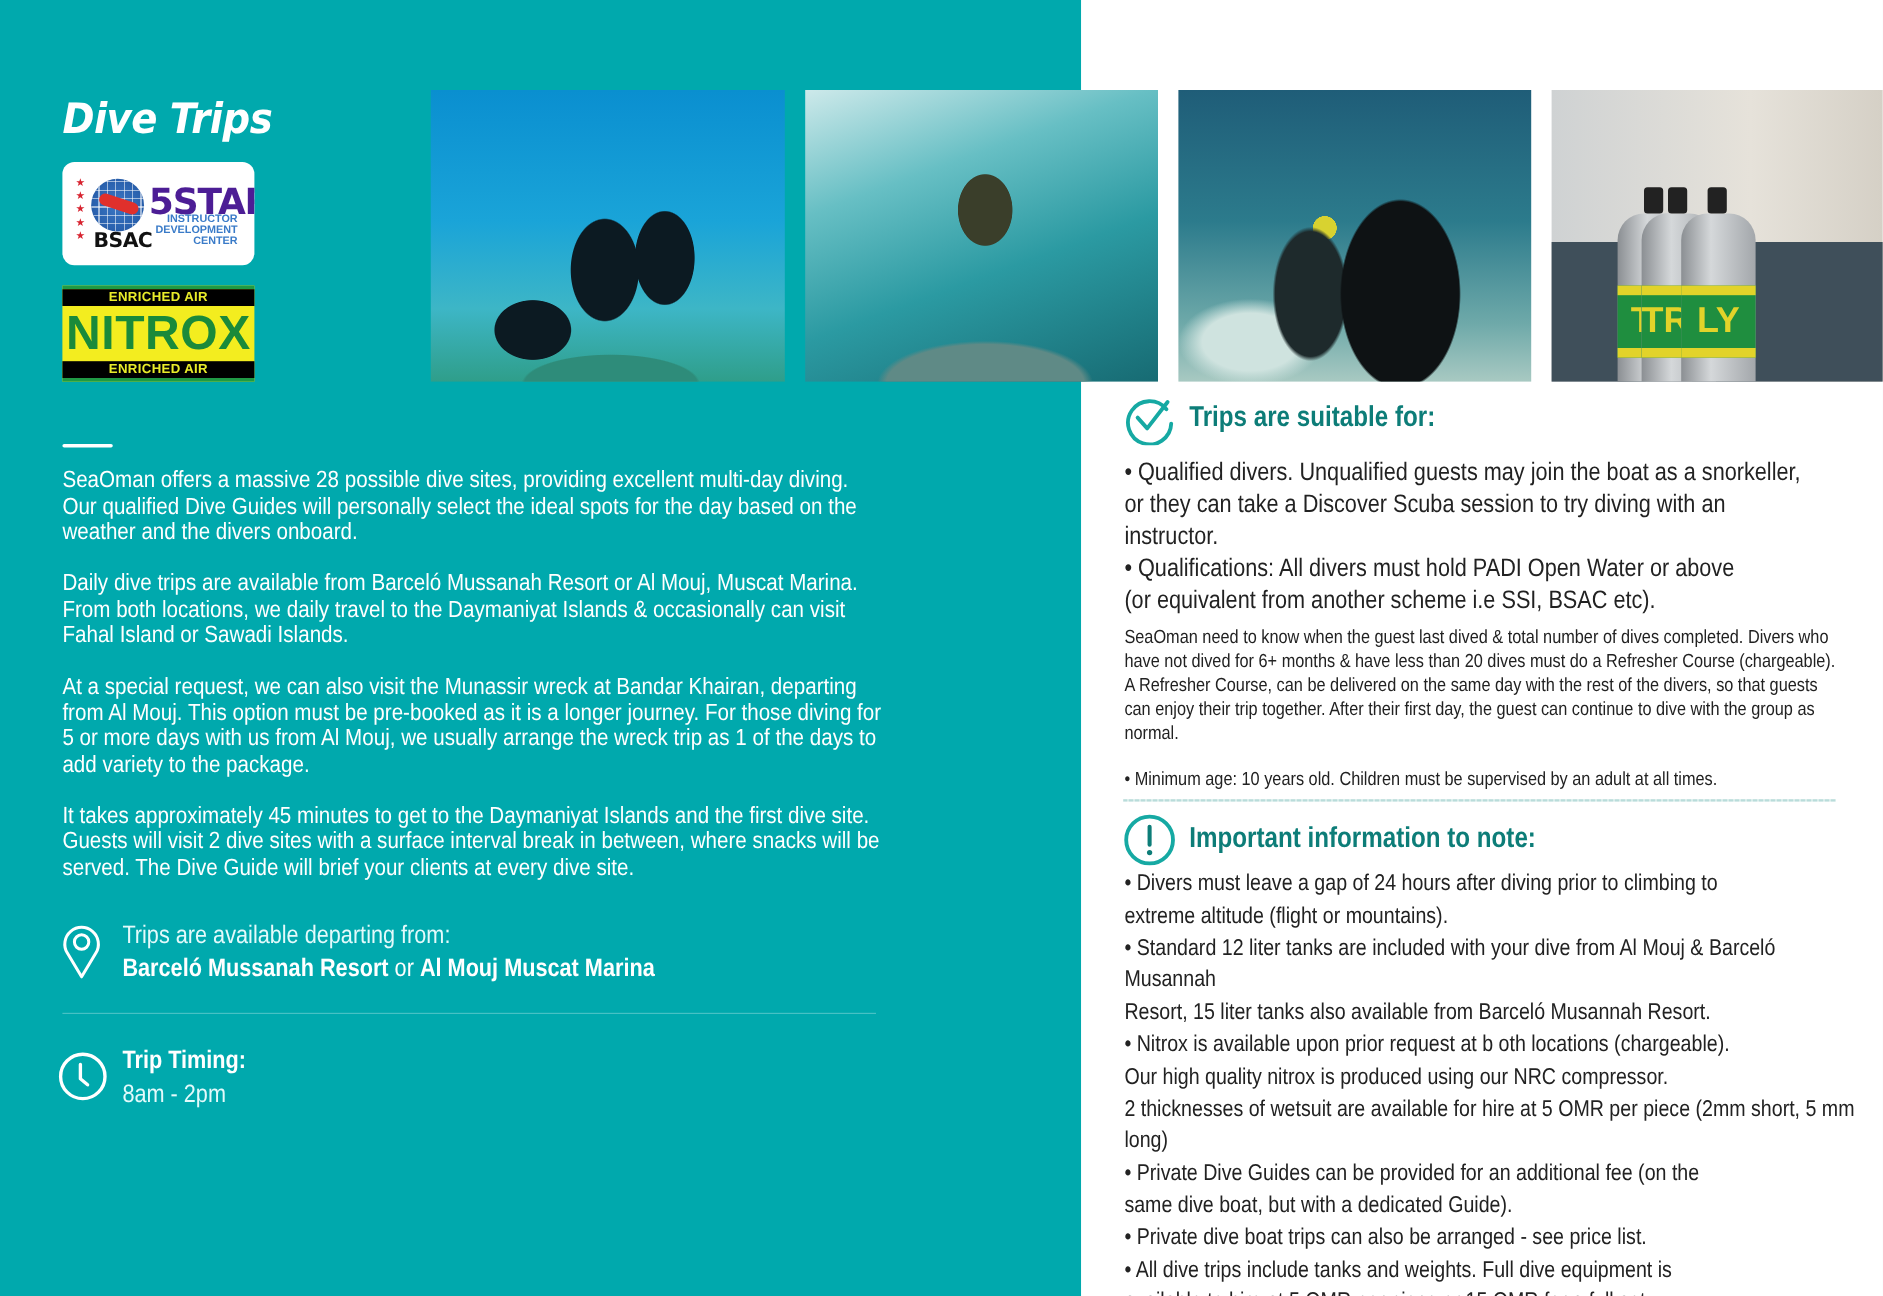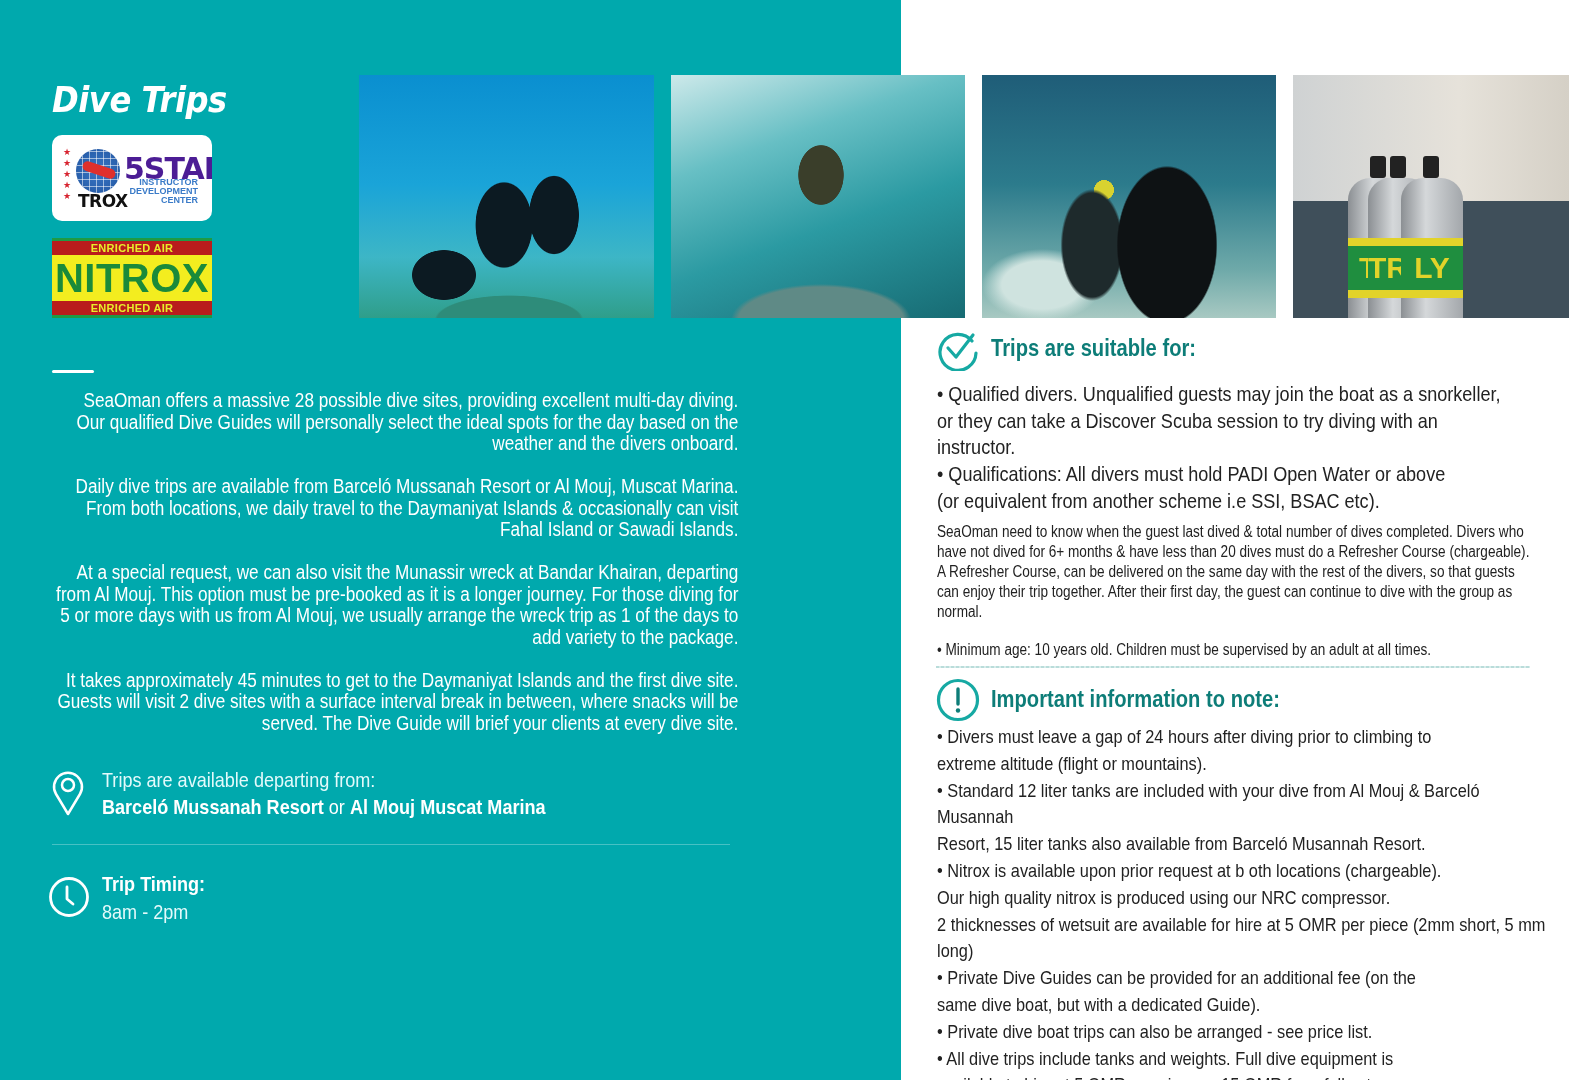--- a/index.html
+++ b/index.html
@@ -46,21 +46,21 @@
     .padi-5star { position: absolute; left: 72px; top: 16px; font-family: "DejaVu Sans", sans-serif; font-weight: bold; font-size: 30px; color: #4c1d95; letter-spacing: -1px; }
     .padi-sub { position: absolute; right: 14px; top: 43px; text-align: right; font-family: "Liberation Sans", sans-serif; font-size: 9px; line-height: 9px; color: #3a7bc8; font-weight: bold; }
     .padi-sub span { display: block; }
 
     
     .nitrox-badge {
       position: absolute; left: 52px; top: 238px; width: 160px; height: 80px;
       background: #f3ed1f; border-top: 3px solid #1f9a45; border-bottom: 3px solid #1f9a45;
     }
     .nitrox-band {
-      position: absolute; left: 0; right: 0; height: 14px; background: #b91c1c;
+      position: absolute; left: 0; right: 0; height: 14px; background: #000000;
       color: #e9ec2a; font-family: "Liberation Sans", sans-serif; font-weight: bold; font-size: 11px;
       text-align: center; line-height: 14px; letter-spacing: 0.3px;
     }
     .nitrox-band.top { top: 0; }
     .nitrox-band.bottom { bottom: 0; }
     .nitrox-word {
       position: absolute; left: 0; right: 0; top: 17px; text-align: center;
       font-family: Liberation Sans, sans-serif; font-weight: bold; font-size: 40px; color: #1a8a3a; line-height: 40px; letter-spacing: 0.5px;
     }
 
@@ -93,21 +93,21 @@
         linear-gradient(180deg, transparent 0 52%, #3f4f5a 52% 100%),
         linear-gradient(90deg, #cfd2d3 0%, #e6e2da 60%, #d5d0c6 100%);
     }
     .tank { position: absolute; bottom: -10px; width: 62px; border-radius: 22px 22px 0 0;
       background: linear-gradient(90deg, #8b8f93 0%, #d5d8da 40%, #a3a7ab 100%); }
     .tank::before { content: ""; position: absolute; left: 22px; top: -22px; width: 16px; height: 22px; background: #222; border-radius: 3px; }
     .tank-band { position: absolute; left: 0; right: 0; top: 60px; height: 60px; background: #1f8e3f; border-top: 8px solid #e2d32a; border-bottom: 8px solid #e2d32a; color: #e2d32a; font-family: "Liberation Sans", sans-serif; font-weight: bold; font-size: 30px; line-height: 44px; overflow: hidden; text-align: center; }
 
     
     .short-rule { position: absolute; left: 52px; top: 370px; width: 42px; height: 3px; background: #ffffff; border-radius: 2px; }
-    .intro { position: absolute; left: 52px; top: 390px; width: 690px; color: #ffffff; text-align: right; }
+    .intro { position: absolute; left: 52px; top: 390px; width: 690px; color: #ffffff; }
     .intro p {
       font-family: "Liberation Sans", sans-serif; font-size: 19.5px; line-height: 21.5px; margin-bottom: 21.5px;
       transform: scaleX(0.88); transform-origin: left; width: 780px;
     }
 
     .depart { position: absolute; left: 52px; top: 768px; width: 680px; }
     .pin-icon { position: absolute; left: 0; top: 2px; width: 32px; height: 46px; }
     .depart-label {
       position: absolute; left: 50px; top: 0; color: #e3fafb; font-size: 21px; white-space: nowrap;
       transform: scaleX(0.86); transform-origin: left;
@@ -159,21 +159,21 @@
 <body>
 
 <div class="left-panel"></div>
 <div class="right-panel"></div>
 
 <h1 class="page-title">Dive Trips</h1>
 
 <div class="padi-badge">
   <div class="padi-stars">★<br>★<br>★<br>★<br>★</div>
   <div class="padi-globe"></div>
-  <div class="padi-word">TROX</div>
+  <div class="padi-word">BSAC</div>
   <div class="padi-5star">5STAR</div>
   <div class="padi-sub">
     <span>INSTRUCTOR</span>
     <span>DEVELOPMENT</span>
     <span>CENTER</span>
   </div>
 </div>
 
 <div class="nitrox-badge">
   <div class="nitrox-band top">ENRICHED AIR</div>

